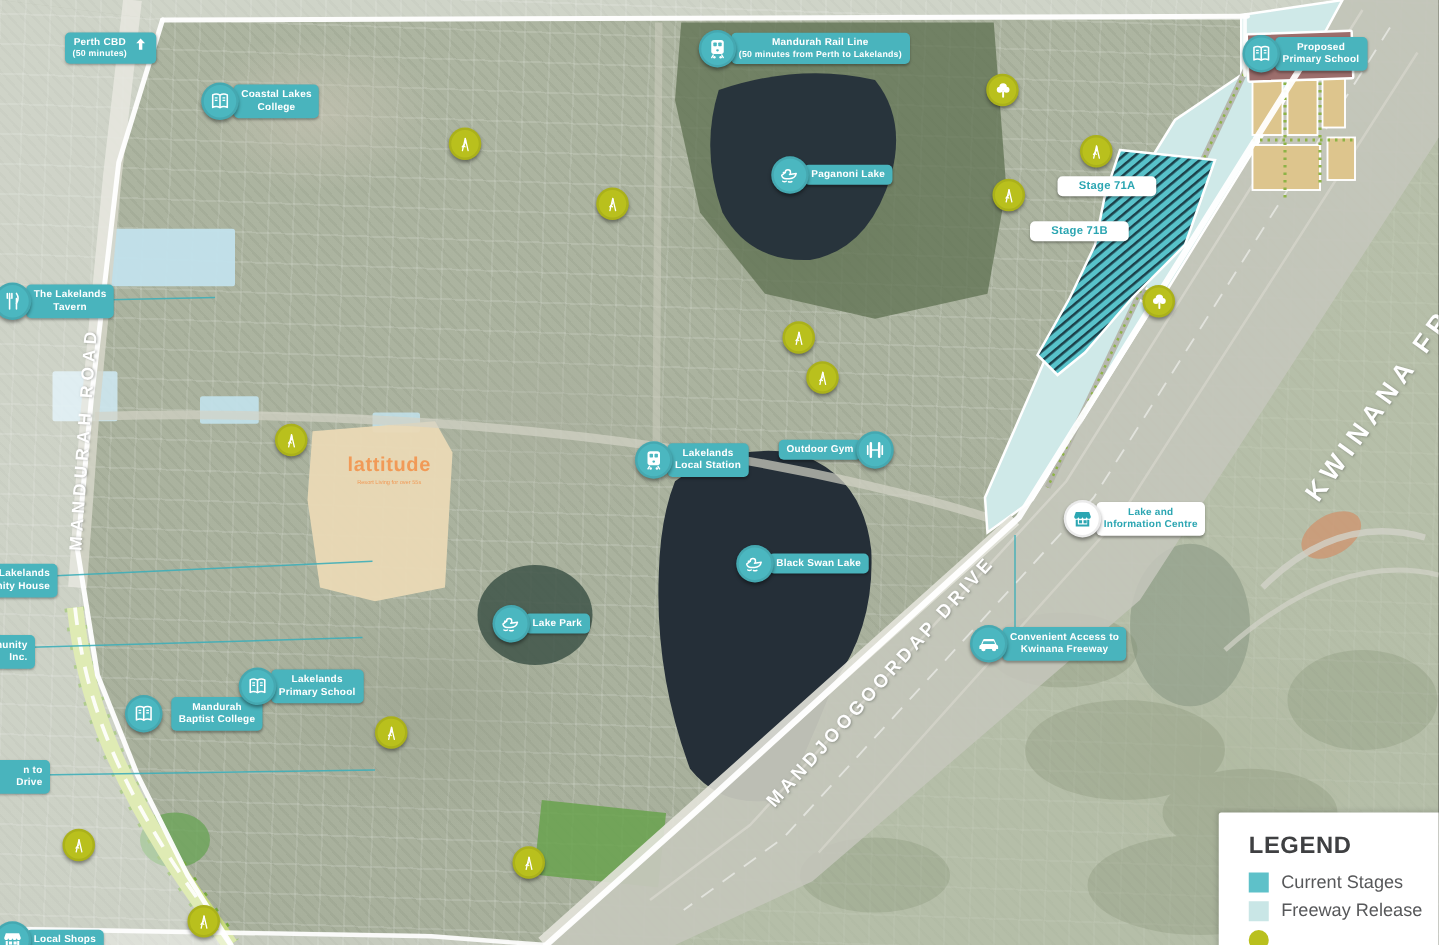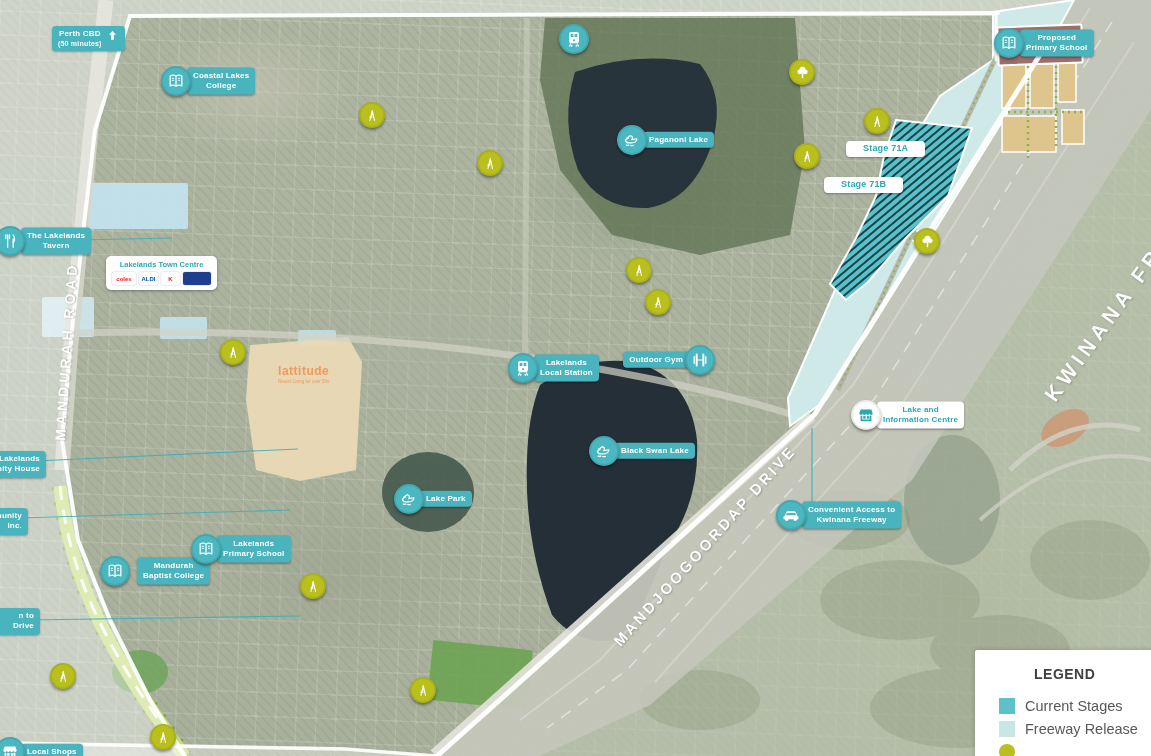--- a/index.html
+++ b/index.html
@@ -43,26 +43,26 @@
   .badge--arrow .arr{width:13px;height:13px;flex:0 0 auto;}
   .badge--arrow .arr svg{width:100%;height:100%;}
   #towncard{position:absolute;left:106px;top:256px;background:#fff;border-radius:5px;
     padding:4px 6px 5px;box-shadow:0 1px 3px rgba(0,0,0,.35);z-index:3;}
   #towncard .t{color:#2ba8b4;font-size:7.5px;font-weight:bold;text-align:center;white-space:nowrap;}
   #towncard .logos{display:flex;gap:3px;margin-top:3px;justify-content:center;}
   .logo{height:13px;min-width:15px;border-radius:2px;display:flex;align-items:center;
     justify-content:center;font-size:6px;font-weight:bold;padding:0 2px;
     box-shadow:0 0 0 .5px rgba(0,0,0,.15);}
   #lattitude{position:absolute;left:278px;top:364px;z-index:2;color:#f19a57;text-align:center;}
-  #lattitude .nm{font-size:12px;font-weight:bold;letter-spacing:.5px;}
+  #lattitude .nm{font-size:16px;font-weight:bold;letter-spacing:.5px;}
   #lattitude .tg{font-size:4.5px;margin-top:1px;}
   #legend{position:absolute;left:975px;top:650px;width:200px;height:130px;background:#fff;
     border-radius:2px 0 0 0;z-index:6;box-shadow:-1px -1px 4px rgba(0,0,0,.15);}
-  #legend .title{position:absolute;left:24px;top:16px;font-size:14px;font-weight:bold;
-    color:#3f4042;letter-spacing:.5px;margin-left:35px;}
+  #legend .title{position:absolute;left:24px;top:16px;font-size:19px;font-weight:bold;
+    color:#3f4042;letter-spacing:.5px;}
   #legend .rows{position:absolute;left:24px;top:48px;}
   #legend .row{display:flex;align-items:center;height:16px;margin-bottom:7px;}
   #legend .sw{width:16px;height:16px;flex:0 0 auto;}
   #legend .sw.circle-sw{border-radius:50%;}
   #legend .lbl{margin-left:10px;font-size:14.5px;color:#57585a;}
 </style>
 </head>
 <body>
 
 <div id="stage">
@@ -173,29 +173,20 @@
 
   <div class="roadlabel" id="rl-mandurah">MANDURAH ROAD</div>
   <div class="roadlabel" id="rl-kwinana">KWINANA FREEWAY</div>
   <div class="roadlabel" id="rl-mandjoo">MANDJOOGOORDAP DRIVE</div>
 
   <div id="lattitude">
     <div class="nm">lattitude</div>
     <div class="tg">Resort Living for over 55s</div>
   </div>
 
-  <div id="towncard">
-    <div class="t">Lakelands Town Centre</div>
-    <div class="logos" id="towncard-logos">
-        <span class="logo" style="background: rgb(255, 255, 255); color: rgb(237, 28, 36); width: 20px;">coles</span>
-        <span class="logo" style="background: rgb(255, 255, 255); color: rgb(0, 87, 157); width: 15px;">ALDI</span>
-        <span class="logo" style="background: rgb(255, 255, 255); color: rgb(237, 28, 36); width: 14px;">K</span>
-        <span class="logo" style="background: rgb(30, 62, 143); color: rgb(255, 255, 255); width: 24px;"></span>
-      </div>
-  </div>
 
   <div id="markers">
       <div class="badge badge--arrow" style="left: 52px; top: 26px;">
         <div>
           <div>Perth CBD</div>
           <div class="sub">(50 minutes)</div>
         </div>
         <span class="arr"><svg viewBox="0 0 24 24" fill="currentColor">
             <path d="M12 3.5l6.5 7h-4V20h-5v-9.5h-4z"></path>
           </svg></span>
@@ -218,20 +209,24 @@
           <svg viewBox="0 0 24 24">
             <rect x="6" y="3.5" width="12" height="13.5" rx="2.6" fill="currentColor"></rect>
             <rect x="8" y="6" width="3.3" height="3.6" rx=".7" style="fill:var(--bg)"></rect>
             <rect x="12.7" y="6" width="3.3" height="3.6" rx=".7" style="fill:var(--bg)"></rect>
             <rect x="10.7" y="12.4" width="2.6" height="2.2" rx="1.1" style="fill:var(--bg)"></rect>
             <path d="M8.2 17.5L6.2 21M15.8 17.5l2 3.5" stroke="currentColor" stroke-width="1.3"></path>
             <circle cx="9" cy="20.2" r="1.2" fill="currentColor"></circle>
             <circle cx="15" cy="20.2" r="1.2" fill="currentColor"></circle>
           </svg>
         </span>
+      </div>
+      <div class="badge" style="left: 585px; top: 39px; transform: translateY(-50%);">
+        <div>Mandurah Rail Line</div>
+        <div class="sub">(50 minutes from Perth to Lakelands)</div>
       </div>
       <div class="circle" style="left: 632px; top: 140px;">
         <span class="ic">
           <svg viewBox="0 0 24 24" fill="none" stroke="currentColor" stroke-width="1.4" stroke-linecap="round" stroke-linejoin="round">
             <path d="M7.5 9.5a2.5 2.5 0 1 1 5 0c0 .9-.4 1.6-1 2.1l6.5-1.1c-.6 3.2-3.2 5-6.6 5H8.2c-2 0-3.7-1.3-4.2-3.2z"></path>
             <path d="M7.5 9.5H5.6"></path>
             <path d="M5 18c1.1.7 2.3.7 3.4 0M10.5 18.5c1.1.5 2.2.4 3.3-.2"></path>
           </svg>
         </span>
       </div>

